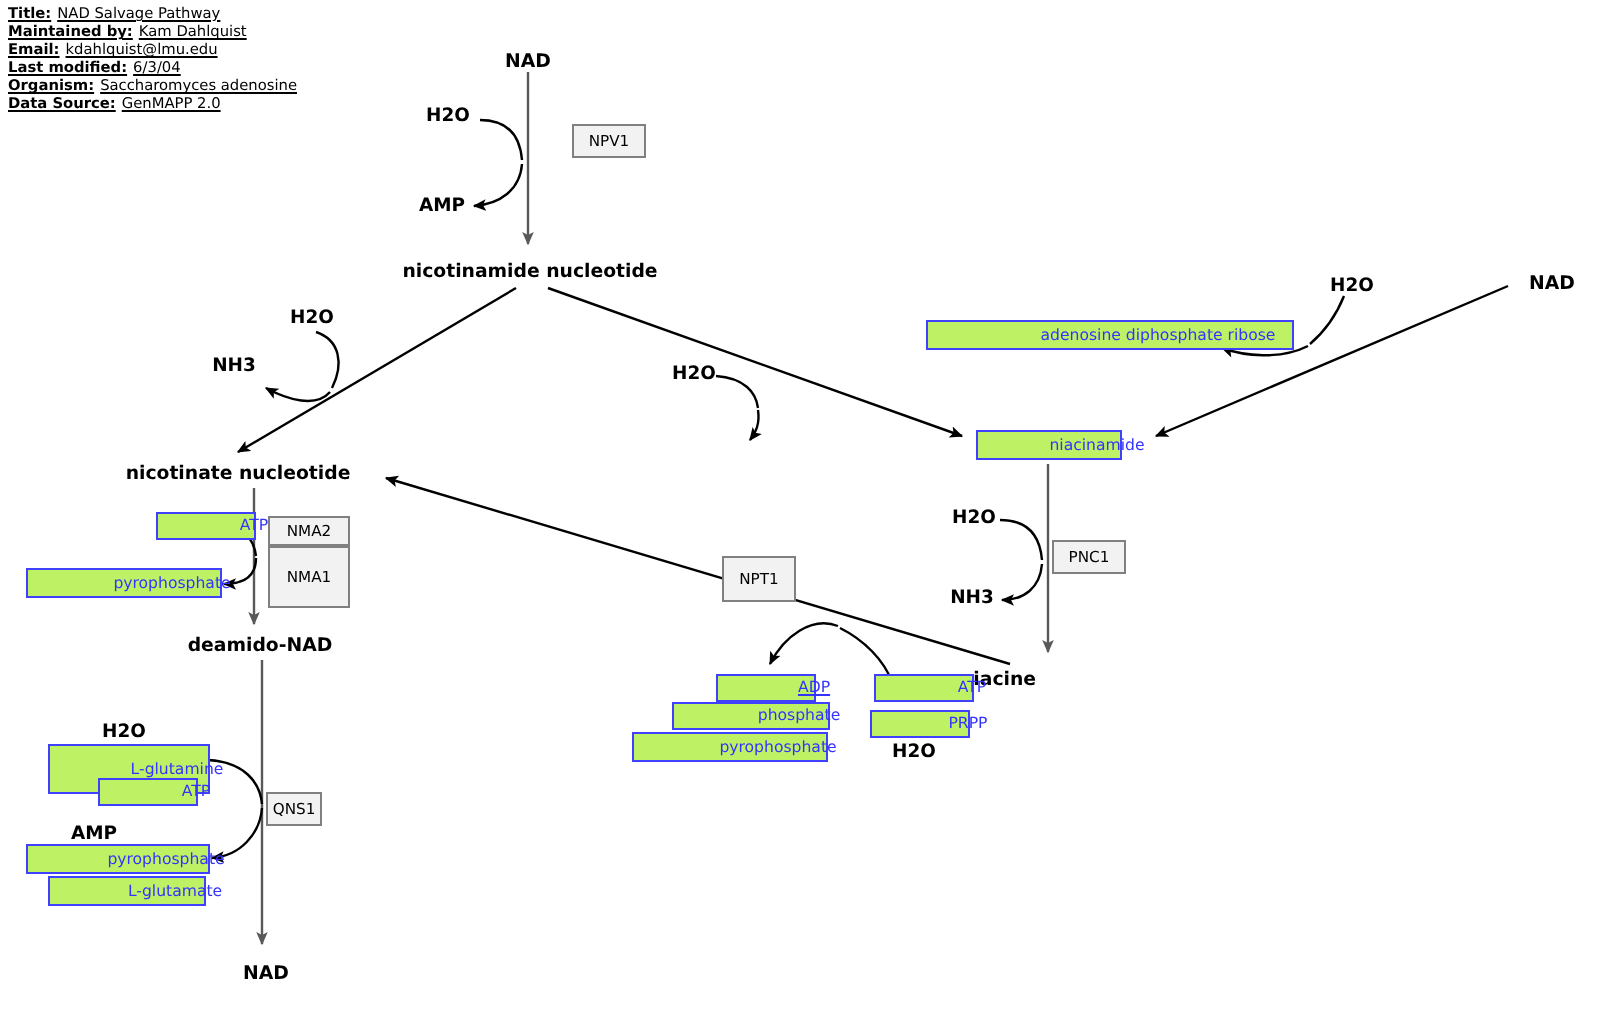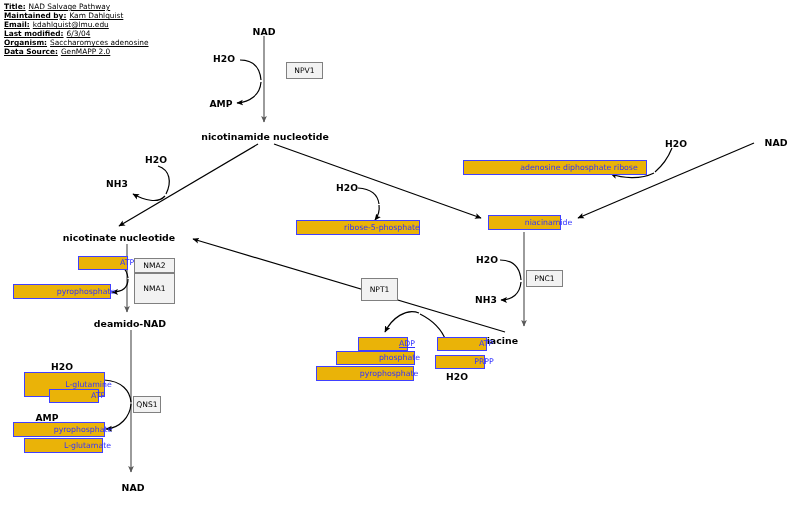--- a/index.html
+++ b/index.html
@@ -66,21 +66,21 @@
     align-items: center;
     justify-content: center;
     white-space: nowrap;
     box-sizing: border-box;
   }
 
   
   .mbox {
     position: absolute;
     border: 1px solid #4040ff;
-    background: #eab308;
+    background: #bef264;
     color: #3333ff;
     font-size: 7.8px;
     line-height: 1;
     display: flex;
     align-items: center;
     justify-content: center;
     white-space: nowrap;
     box-sizing: border-box;
     padding-left: 48px;
   }
@@ -202,21 +202,20 @@
   <div class="gene" style="left:134px; top:273px; width:41px; height:31px;">NMA1</div>
 
   <div class="gene" style="left:526px; top:270px; width:37px; height:17px;">PNC1</div>
 
   <div class="gene" style="left:361px; top:278px; width:37px; height:23px;">NPT1</div>
 
   <div class="gene" style="left:133px; top:396px; width:28px; height:17px;">QNS1</div>
 
   <div class="mbox" style="left:463px; top:160px; width:184px; height:15px;">adenosine diphosphate ribose</div>
 
-  <div class="mbox" style="left:296px; top:220px; width:124px; height:15px;">ribose-5-phosphate</div>
 
   <div class="mbox" style="left:488px; top:215px; width:73px; height:15px;">niacinamide</div>
 
   <div class="mbox" style="left:78px; top:256px; width:33px; height:14px;">ATP</div>
   <div class="mbox" style="left:13px; top:284px; width:98px; height:15px;">pyrophosphate</div>
 
   <div class="mbox" style="left:358px; top:337px; width:42px; height:14px;text-decoration:underline;">ADP</div>
   <div class="mbox" style="left:336px; top:351px; width:79px; height:14px;">phosphate</div>
   <div class="mbox" style="left:316px; top:366px; width:98px; height:15px;">pyrophosphate</div>
 

